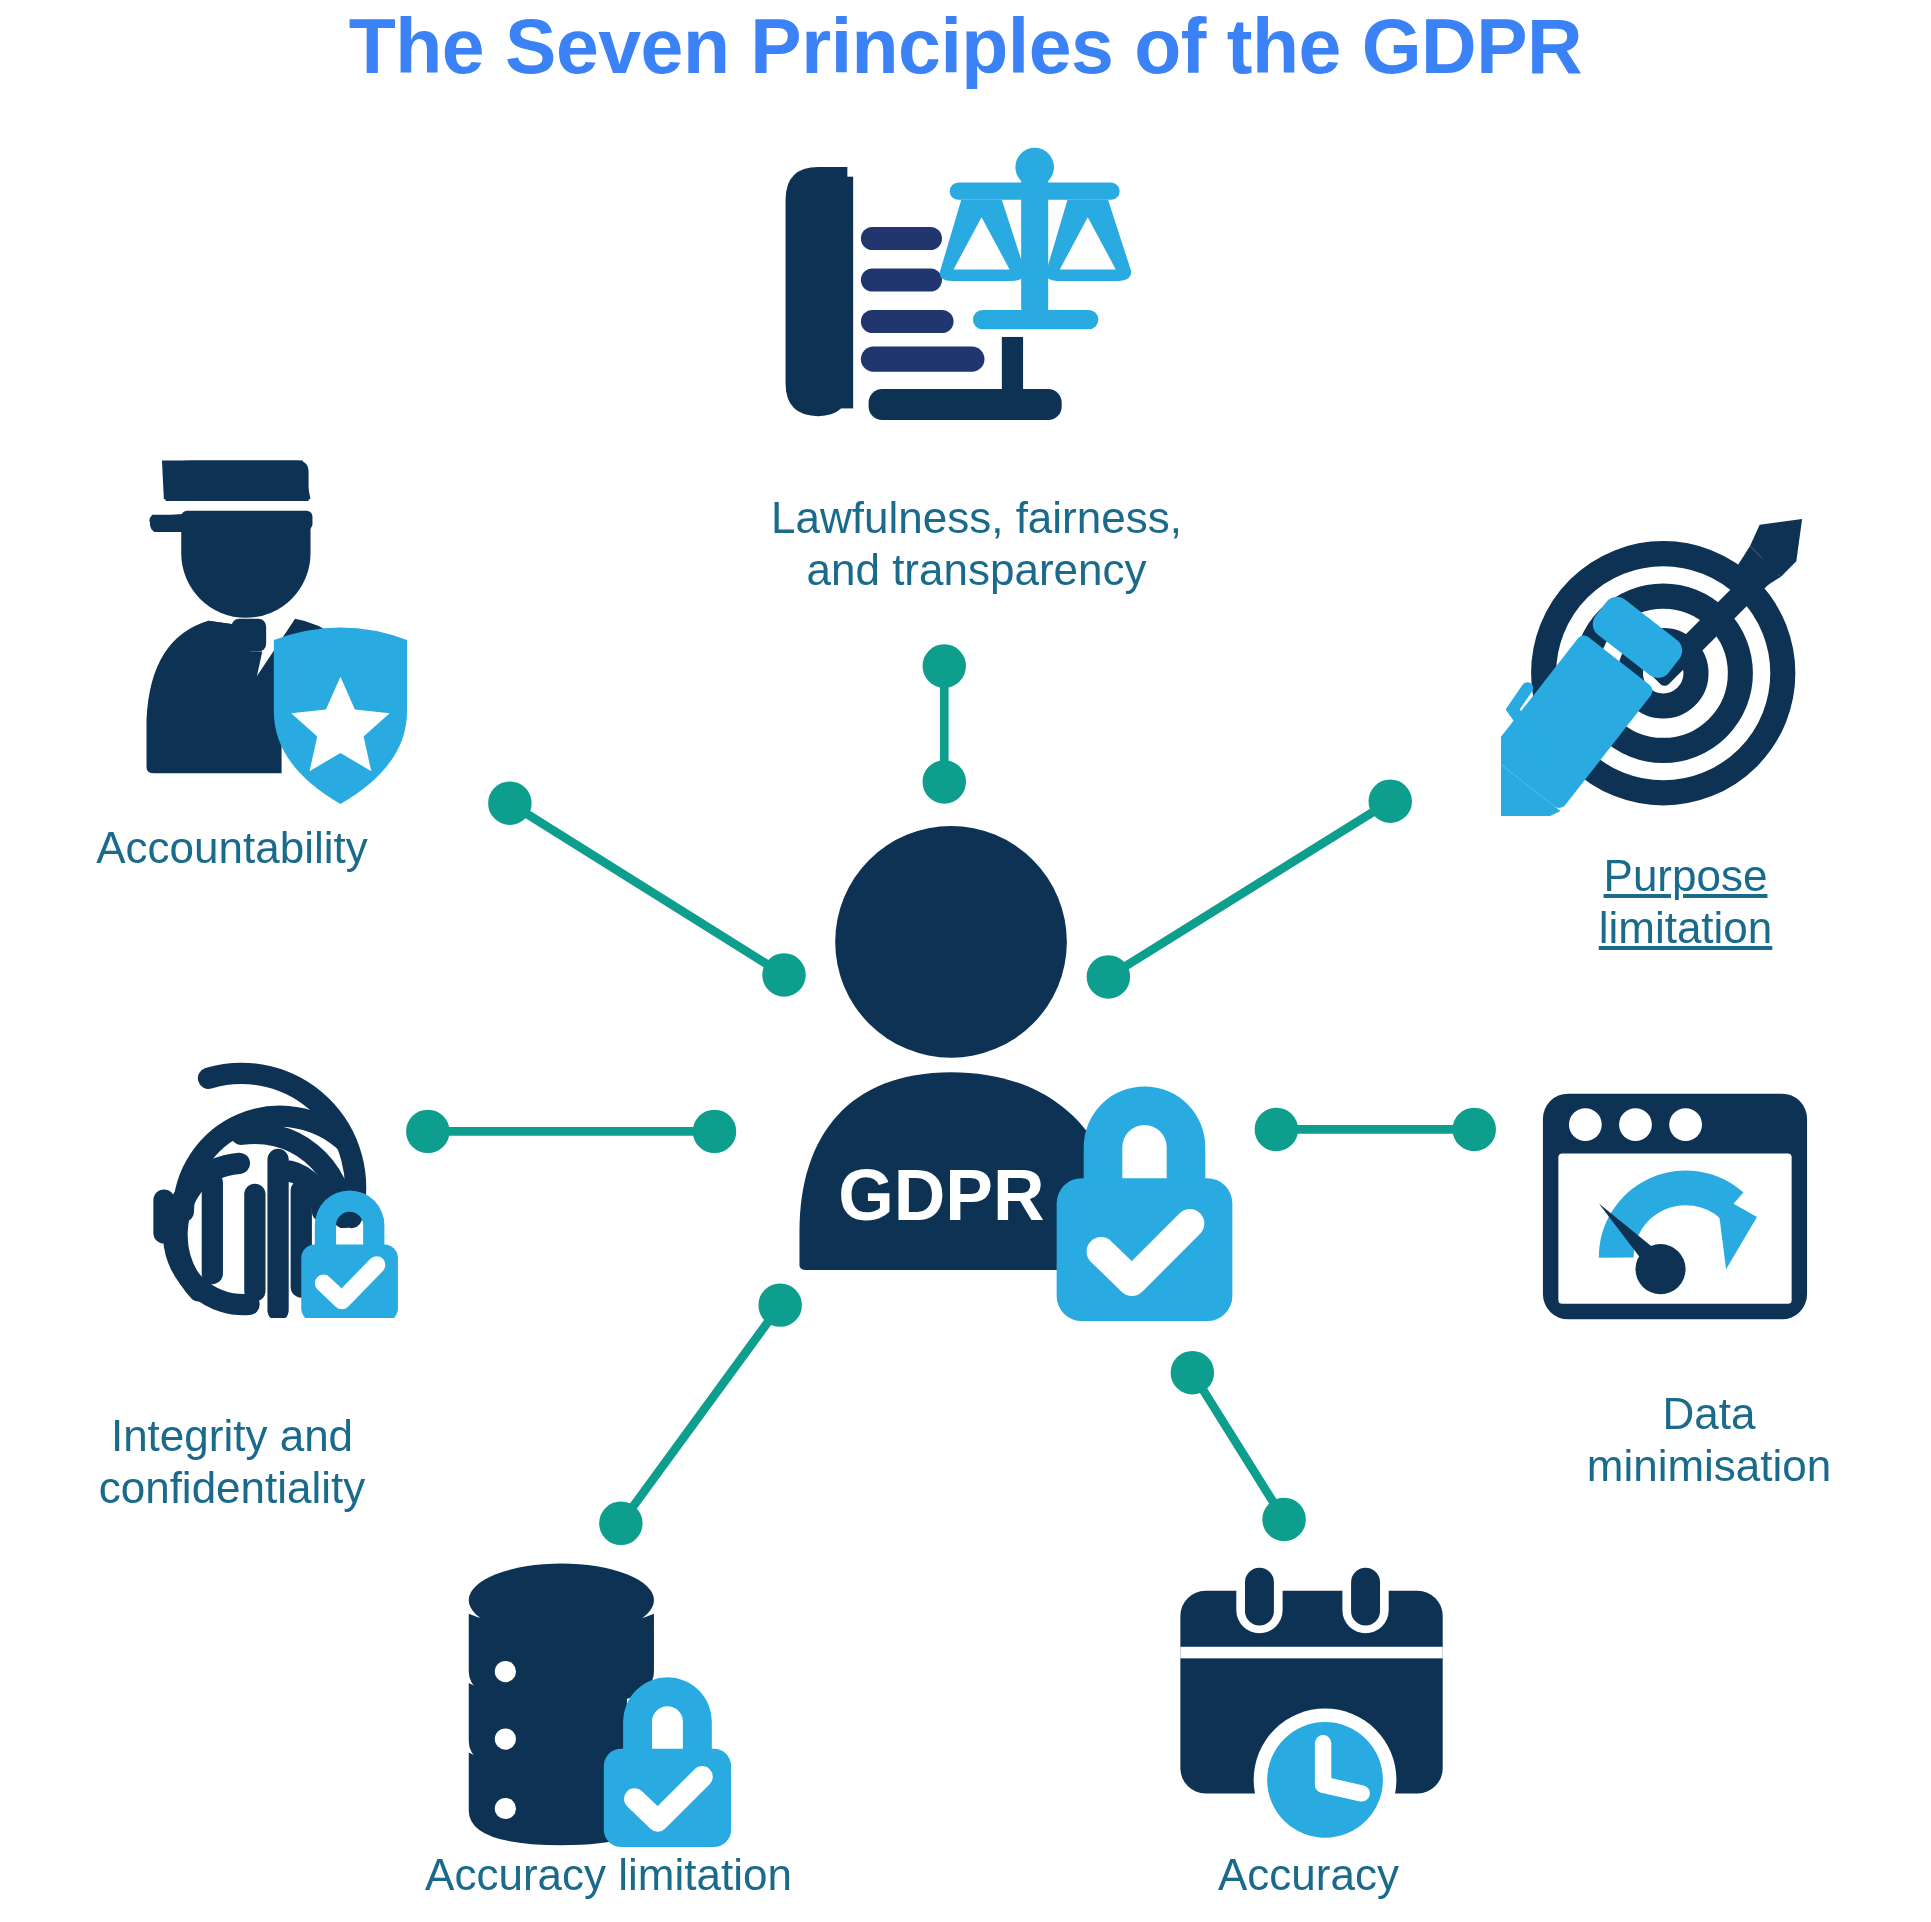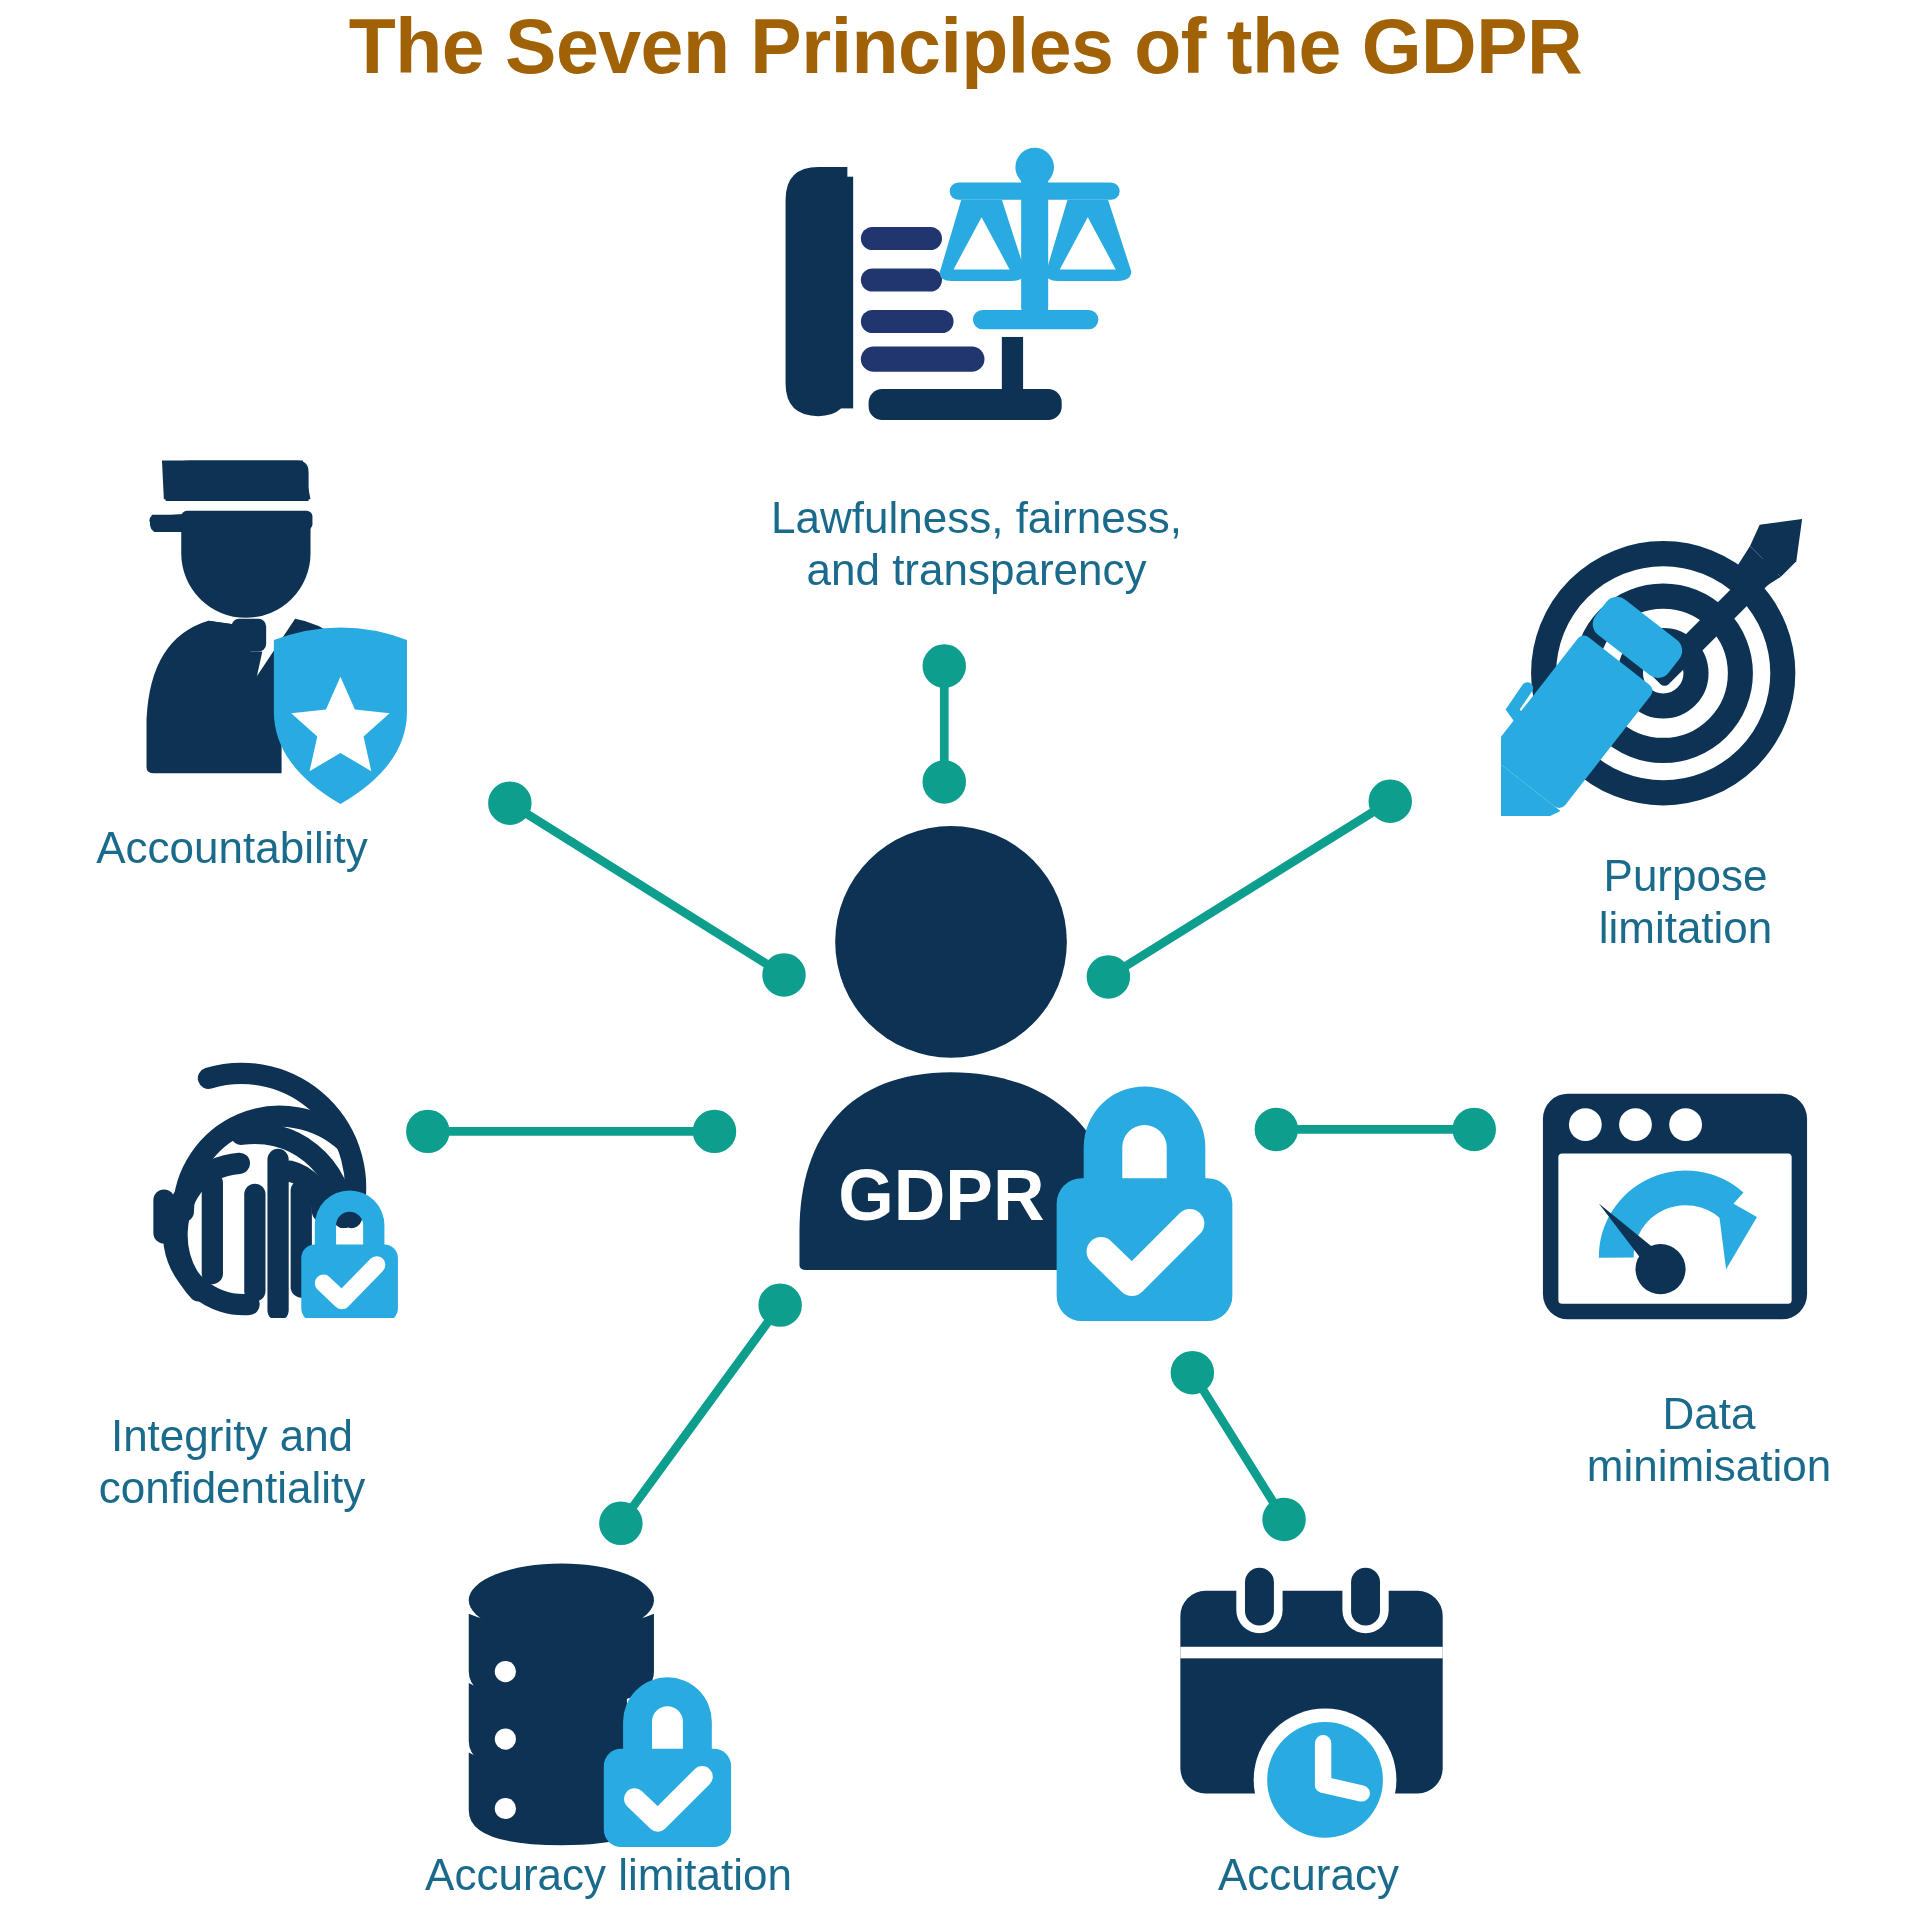--- a/index.html
+++ b/index.html
@@ -18,21 +18,21 @@
     overflow: hidden;
   }
   #title {
     position: absolute;
     top: 7.7px;
     left: 0;
     width: 1931px;
     text-align: center;
     font-size: 77px;
     font-weight: 700;
-    color: #a16207;
+    color: #3b82f6;
     letter-spacing: -0.5px;
     line-height: 1.0;
   }
   .node-label {
     position: absolute;
     text-align: center;
     font-size: 44px;
     line-height: 1.18;
     color: #1a6a8c;
     font-weight: 400;
@@ -166,21 +166,21 @@
         <rect x="34" y="134" width="96" height="160" rx="8"></rect>
         <path d="M 34 294 L 130 294 L 104 346 L 60 346 Z"></path>
         <rect x="46" y="150" width="16" height="80" rx="8" fill="#ffffff" opacity="0"></rect>
       </g>
 
       <g stroke="#29abe2" stroke-width="12" fill="none" stroke-linecap="round">
         <path d="M 24 178 L 12 202 L 48 240" transform="rotate(8 30 200)"></path>
       </g>
     </svg>
   </div>
-  <div class="node-label" style="left:1526px; top:850px; width:319px;">Purpose
+  <div class="node-label" style="left:1526px; top:850px; width:319px;text-decoration:underline;">Purpose
 limitation</div>
 
   <div class="icon-box" style="left:1535px; top:1086px; width:280px; height:241px;">
     <svg width="280" height="241" viewBox="0 0 290 250">
       <rect x="8" y="8" width="274" height="234" rx="26" fill="#0d3253"></rect>
       <rect x="24" y="70" width="242" height="156" rx="4" fill="#ffffff"></rect>
       <circle cx="52" cy="40" r="17" fill="#ffffff"></circle>
       <circle cx="104" cy="40" r="17" fill="#ffffff"></circle>
       <circle cx="156" cy="40" r="17" fill="#ffffff"></circle>
 

